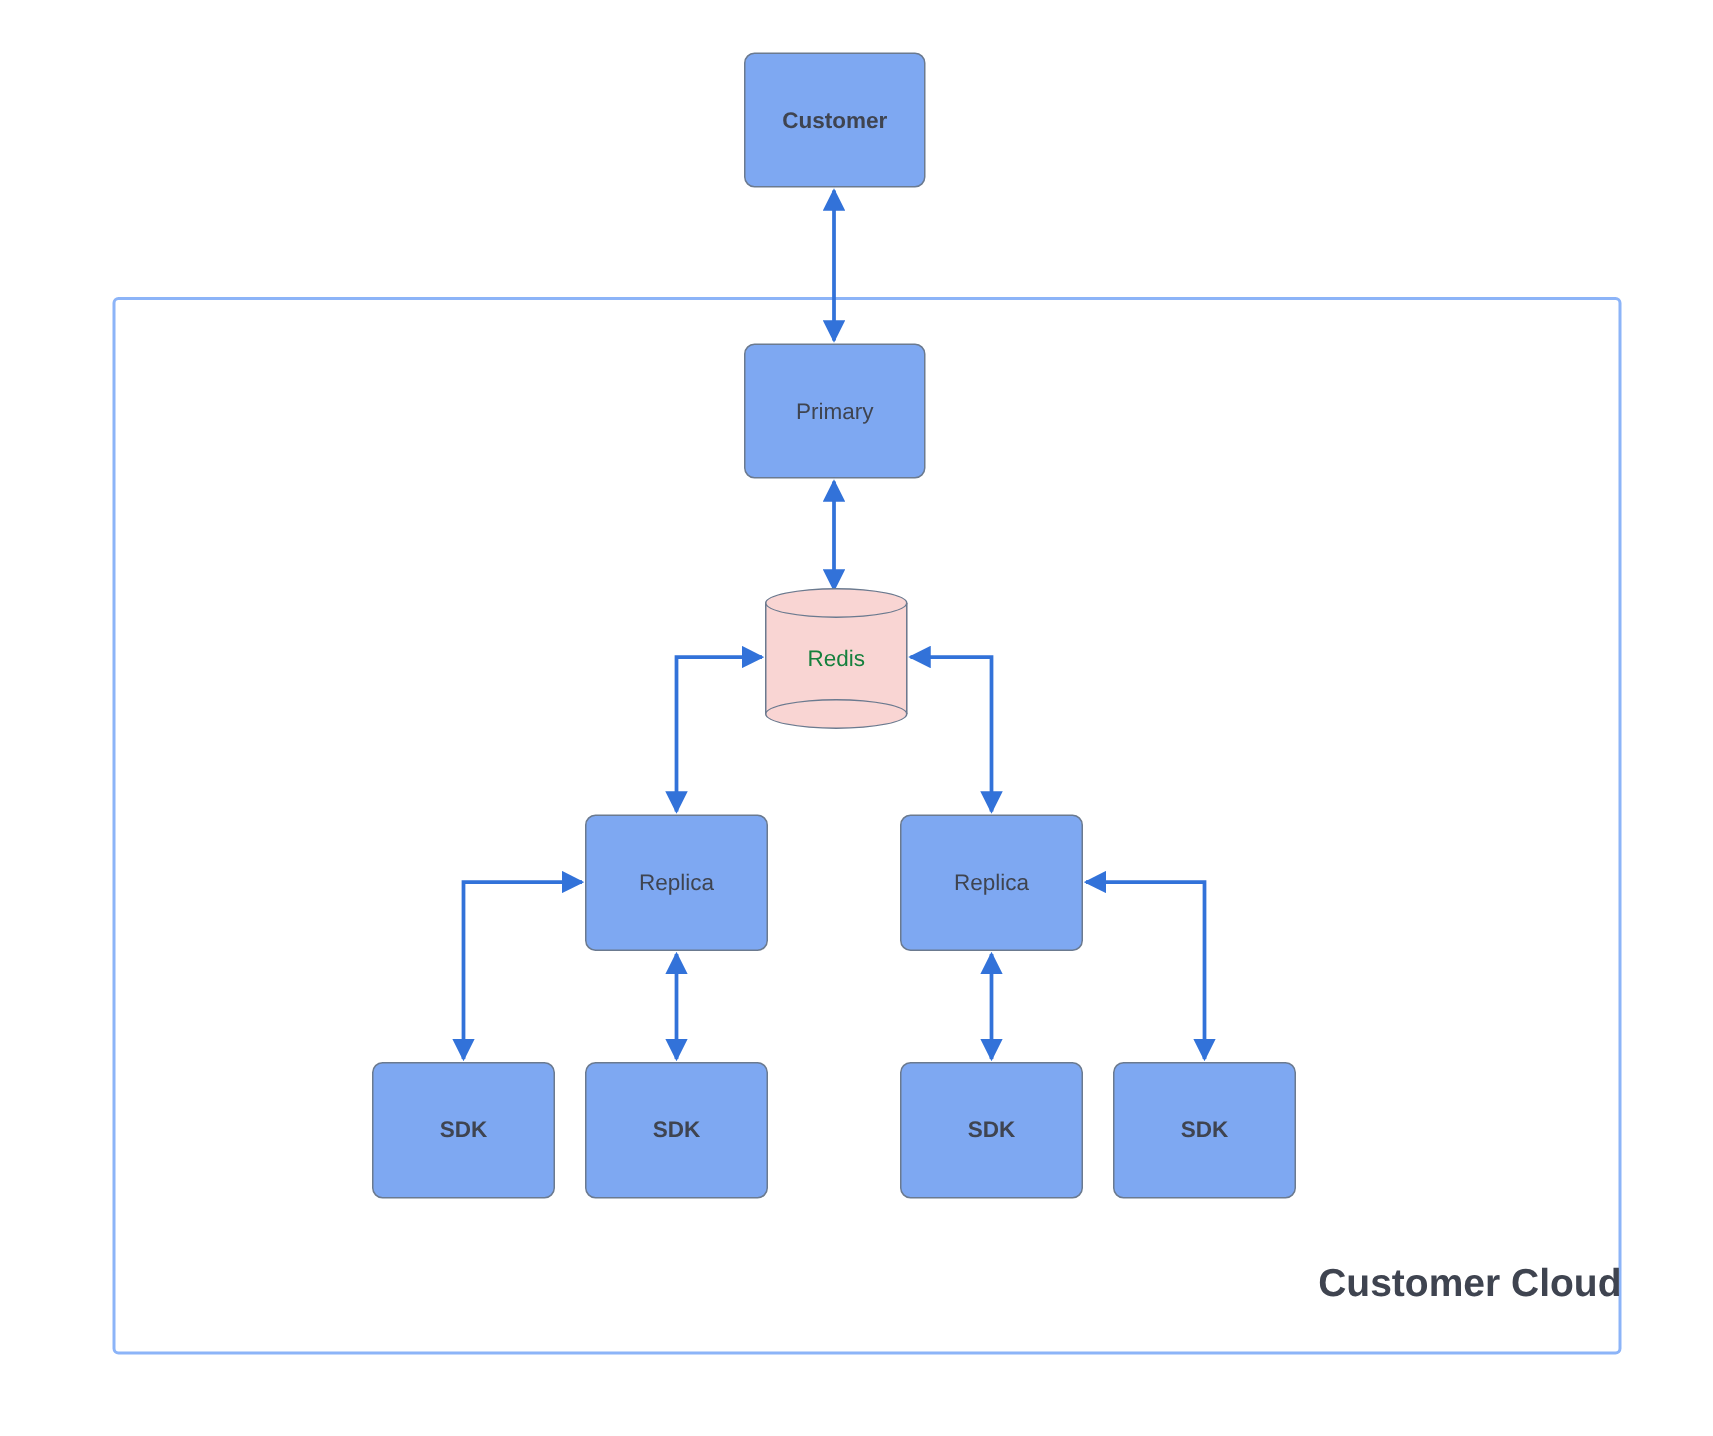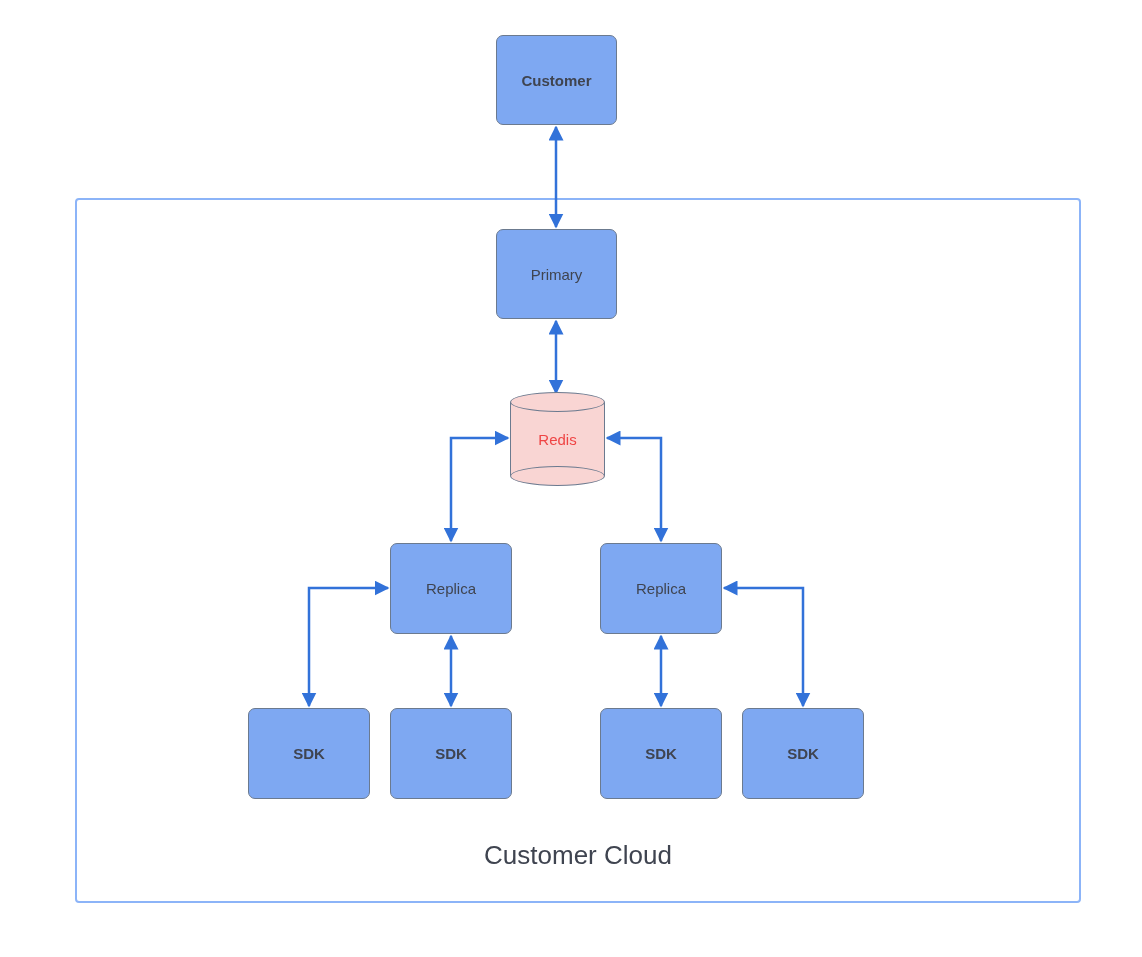--- a/index.html
+++ b/index.html
@@ -93,24 +93,24 @@
   
   .boundary {
     position: absolute;
     box-sizing: border-box;
     border: 2px solid #8cb4f8;
     border-radius: 4px;
     background: transparent;
   }
   .boundary-title {
     position: absolute;
-    text-align: center;
+    text-align: right;
     color: #3f4450;
     font-size: 26px;
-    font-weight: normal;
+    font-weight: bold;
     white-space: nowrap;
   }
 </style>
 </head>
 <body>
 
 <div id="canvas">
 
   <div class="boundary" id="boundary-box" style="left: 75px; top: 198px; width: 1006px; height: 705px; border-color: rgb(140, 180, 248);"></div>
   <div class="boundary-title" id="boundary-title" style="left: 75px; width: 1006px; top: 840px; color: rgb(63, 68, 80);">Customer Cloud</div>
@@ -137,21 +137,21 @@
   </svg>
 
   <div class="node bold" id="node-harness" style="left: 496px; top: 35px; width: 121px; height: 90px; background: rgb(126, 168, 242); border-color: rgb(107, 122, 143); color: rgb(63, 68, 80);">
     <span class="label">Customer</span>
   </div>
 
   <div class="node" id="node-primary" style="left: 496px; top: 229px; width: 121px; height: 90px; background: rgb(126, 168, 242); border-color: rgb(107, 122, 143); color: rgb(63, 68, 80);">
     <span class="label">Primary</span>
   </div>
 
-  <div class="cylinder" id="node-redis" style="left: 510px; top: 392px; width: 95px; height: 94px; color: #ef4444;">
+  <div class="cylinder" id="node-redis" style="left: 510px; top: 392px; width: 95px; height: 94px; color: #15803d;">
     <span class="cyl-body"></span>
     <span class="cyl-bottom"></span>
     <span class="cyl-top"></span>
     <span class="cyl-text">Redis</span>
   </div>
 
   <div class="node" id="node-replica1" style="left: 390px; top: 543px; width: 122px; height: 91px; background: rgb(126, 168, 242); border-color: rgb(107, 122, 143); color: rgb(63, 68, 80);">
     <span class="label">Replica</span>
   </div>
 

